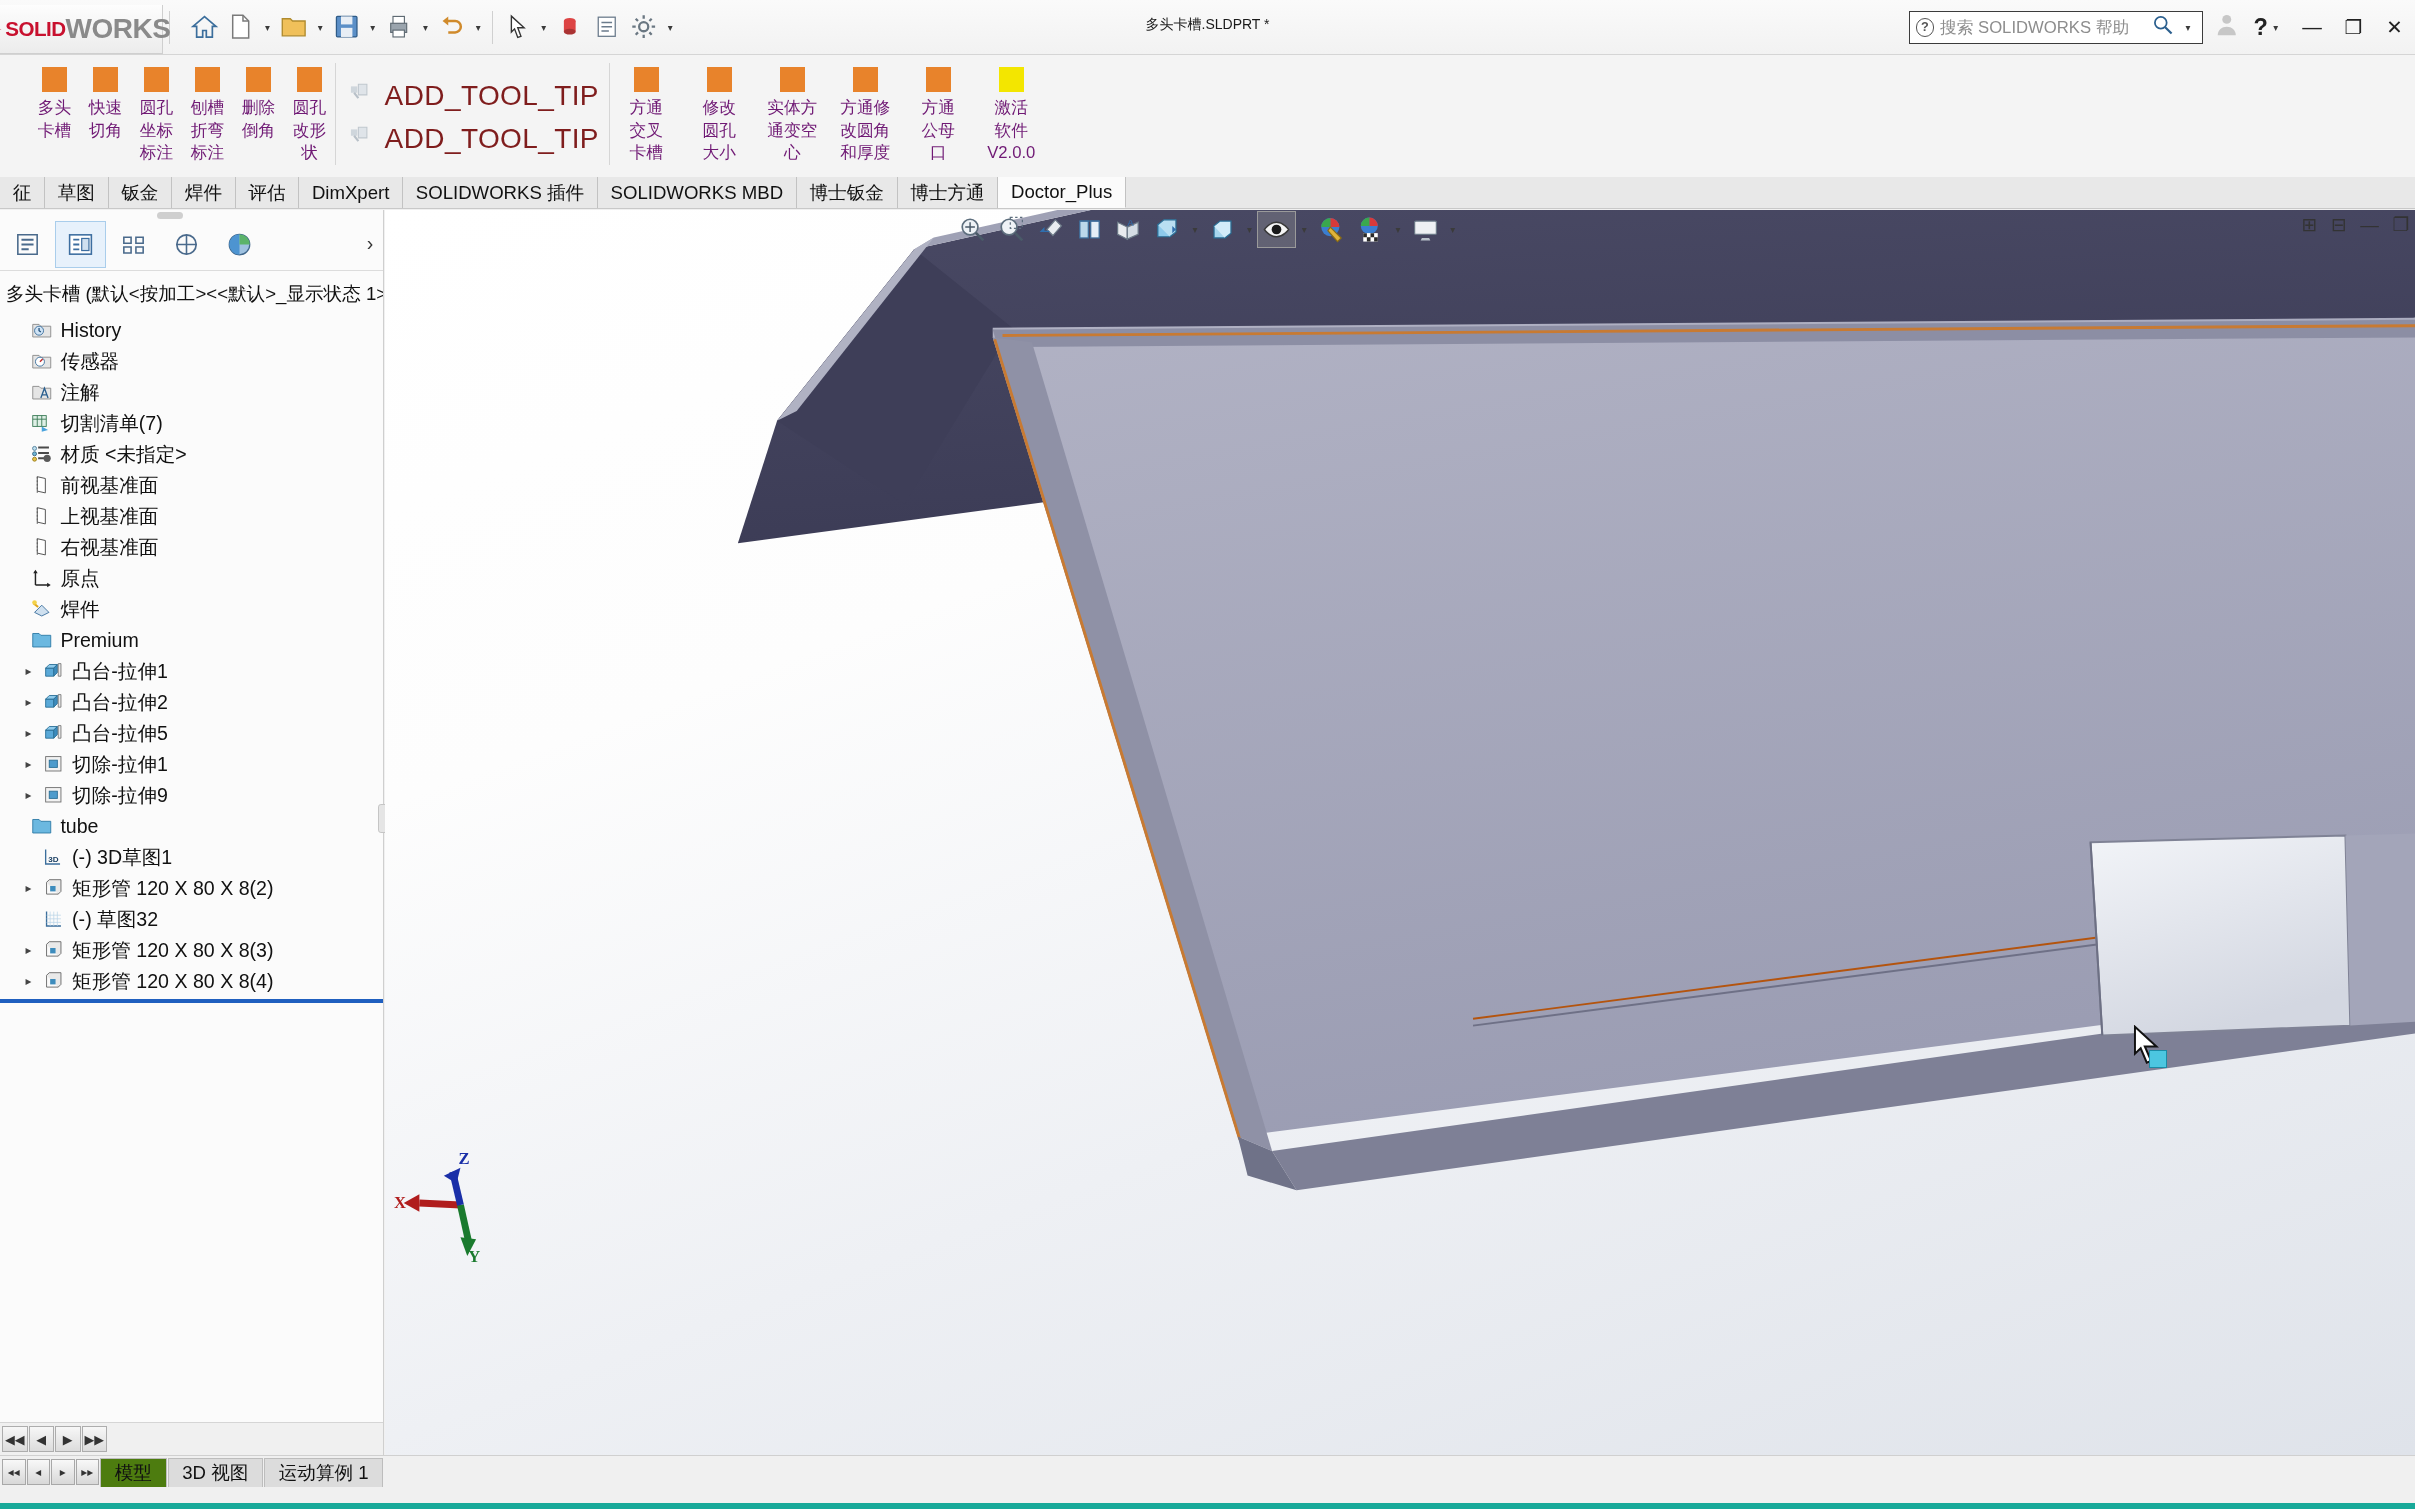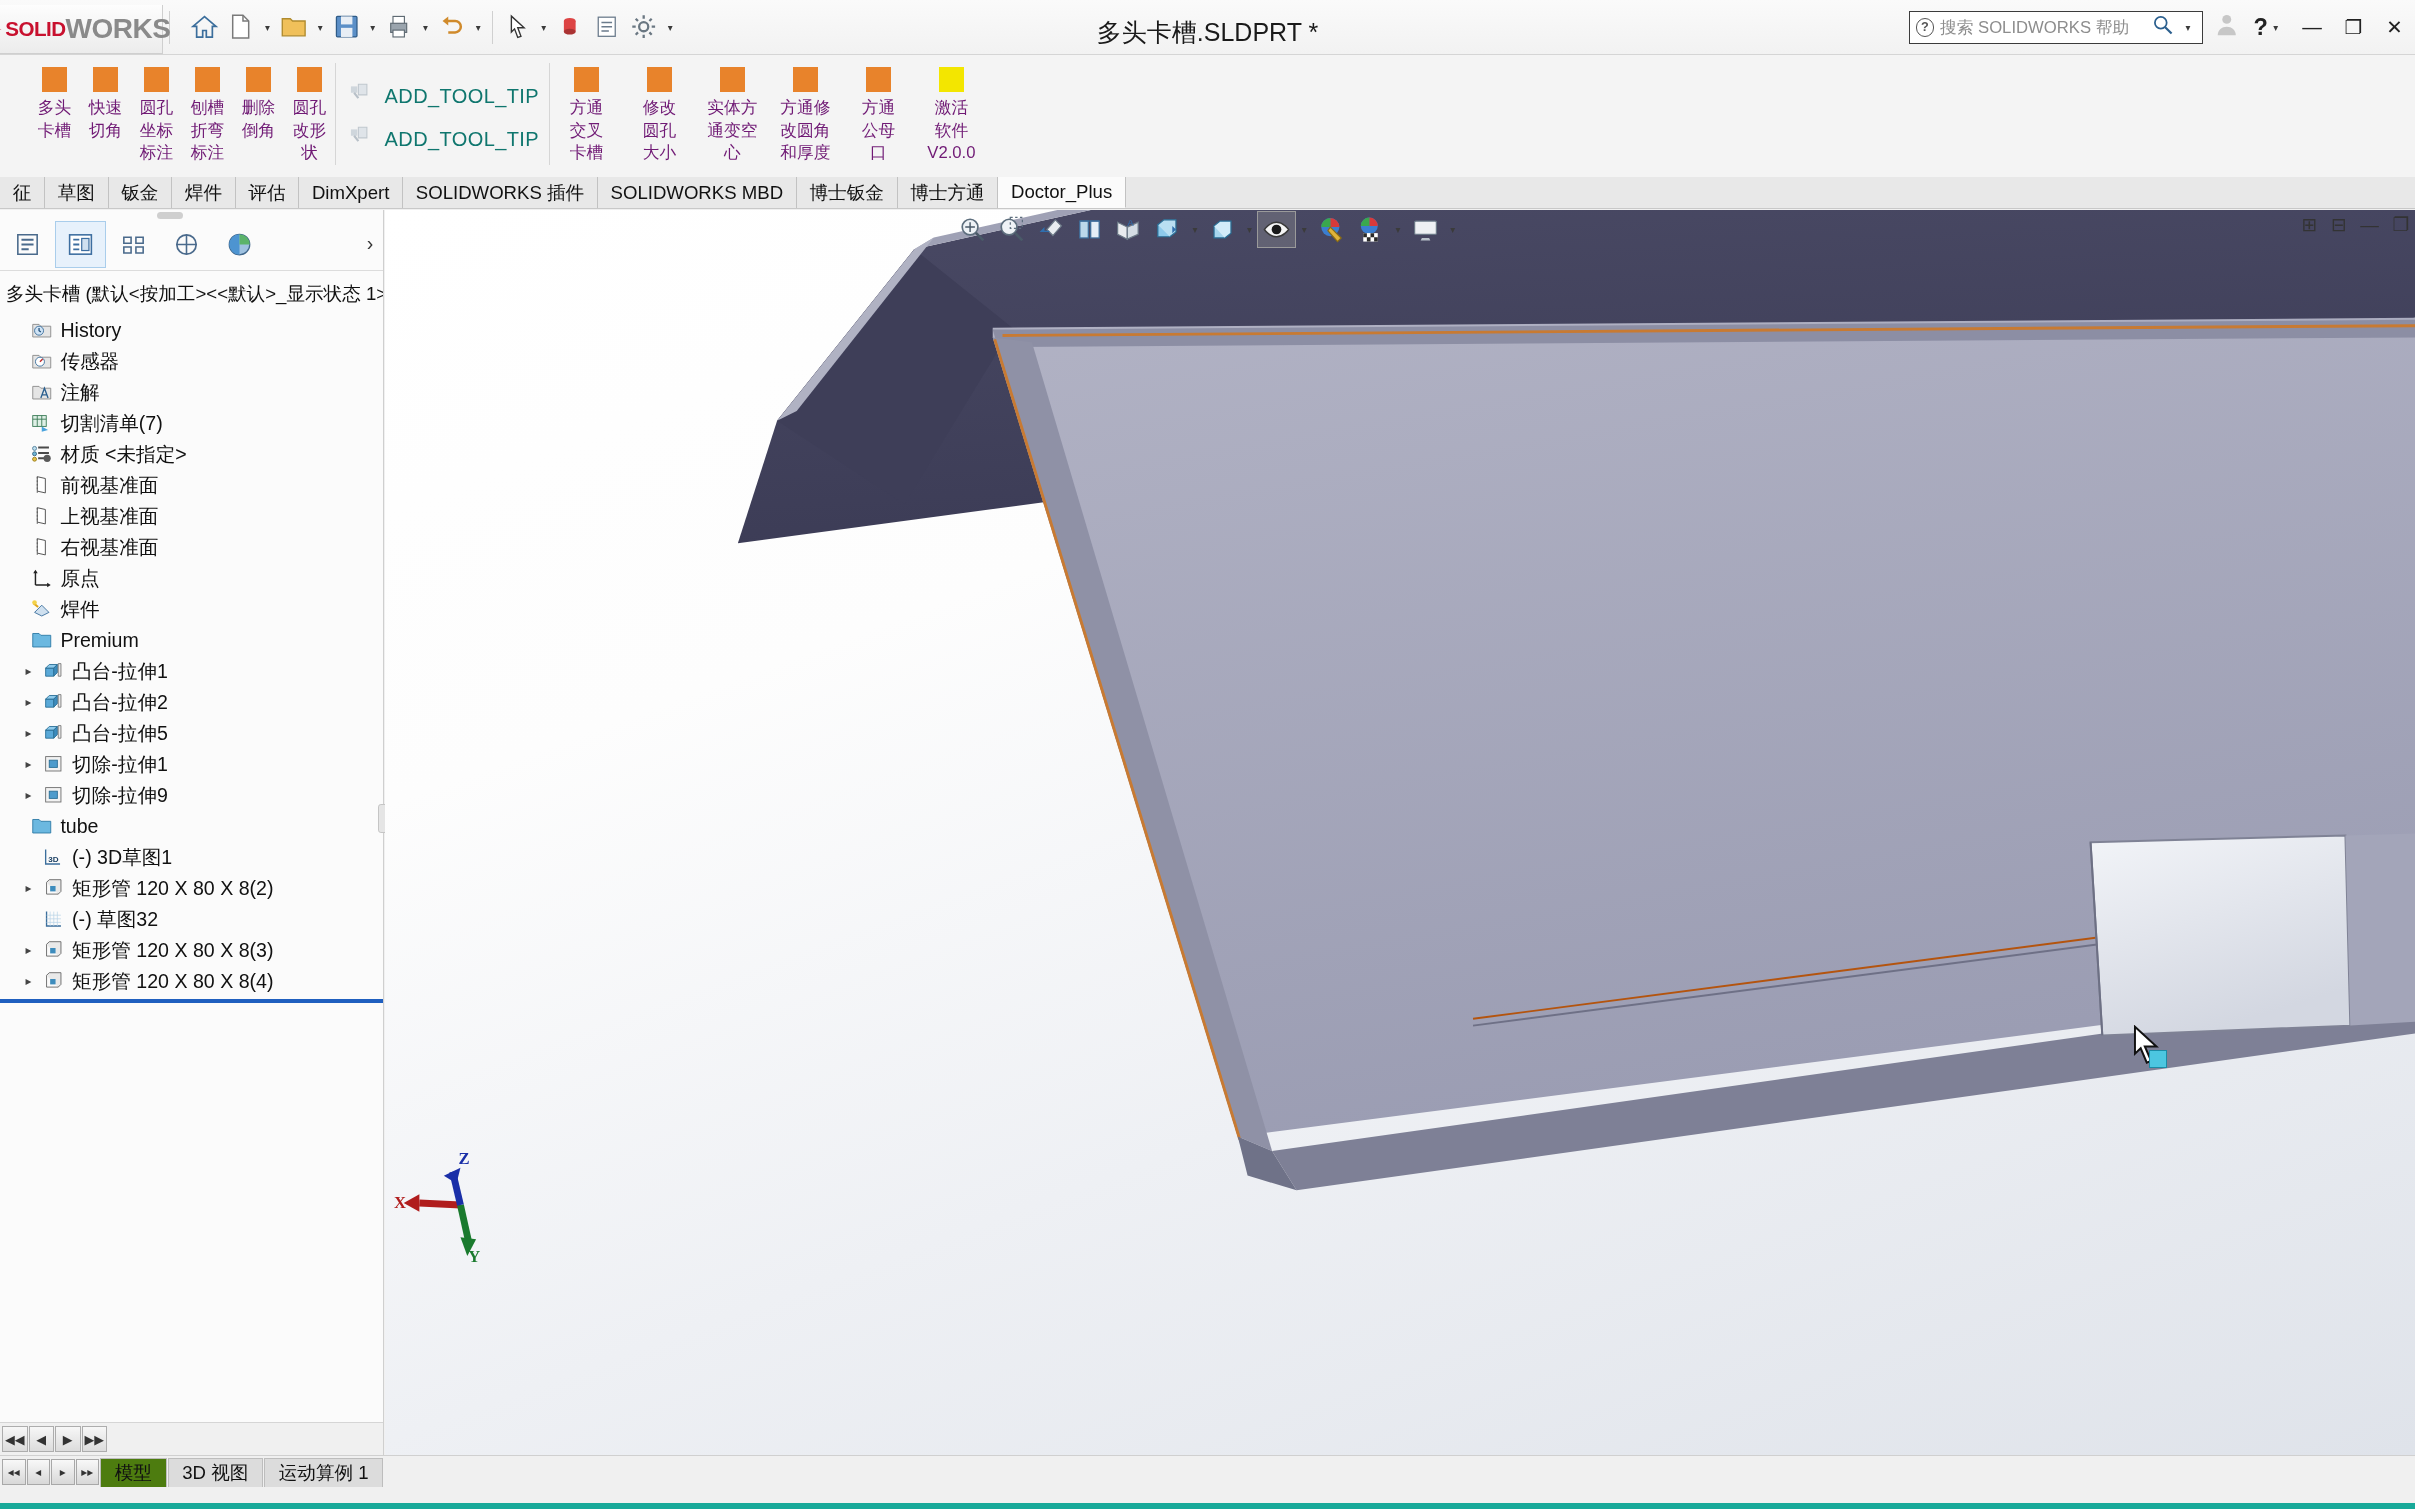--- a/index.html
+++ b/index.html
@@ -44,21 +44,21 @@
   .tb-sep { width:1px; height:33px; background:#d0d0d0; margin:0 5.9px; }
 
   .qat { display:flex; align-items:center; height:55px; margin-left:9.8px; }
   .qat .ic {
     width:37px; height:39px; display:flex; align-items:center; justify-content:center;
     position:relative; cursor:default;
   }
 
   .doctitle {
     position:absolute; left:0; right:0; top:15.7px; text-align:center;
-    font-size:25px; color:#1a1a1a; pointer-events:none;
+    font-size:14px; color:#1a1a1a; pointer-events:none;
   }
 
   .tr-group { position:absolute; right:7.8px; top:7.8px; display:flex; align-items:center; height:39px; }
   .searchbox {
     width:294px; height:33px; border:1px solid #3c3c3c; background:#fff;
     display:flex; align-items:center; padding:0 5.9px; gap:5.9px;
   }
   .searchbox .qmark {
     width:18.6px; height:18.6px; border:1.6px solid #555; border-radius:50%;
     font-size:12.7px; color:#555; display:flex; align-items:center; justify-content:center; font-weight:bold;
@@ -85,21 +85,21 @@
   .rbtn .sq.yellow { background:#f3e600; }
   .rbtn .lbl { font-size:16.7px; line-height:22.5px; color:#701a75; text-align:right; white-space:nowrap; }
   .rbtn-wide { width:73px; }
   .rbtn-wide .lbl { white-space:normal; }
 
   .addtip-col { display:flex; flex-direction:column; justify-content:flex-start; padding-top:19.6px; }
   .addtip {
     display:flex; align-items:center; gap:9.8px; padding:3.9px 9.8px; height:43px;
   }
   .addtip .gi { font-size:21.6px; color:#b9c4cc; }
-  .addtip .at { font-size:20px; color:#0f766e; letter-spacing:0.4px; }
+  .addtip .at { font-size:28px; color:#7f1d1d; letter-spacing:0.4px; }
 
   .rbtn-first { width:29px; }
 
   
   .tabbar {
     position:absolute; left:0; top:177px; width:2415px; height:32px;
     background:#e8e8e8; display:flex; align-items:flex-end;
     border-bottom:1px solid #c8c8c8;
   }
   .tab {

